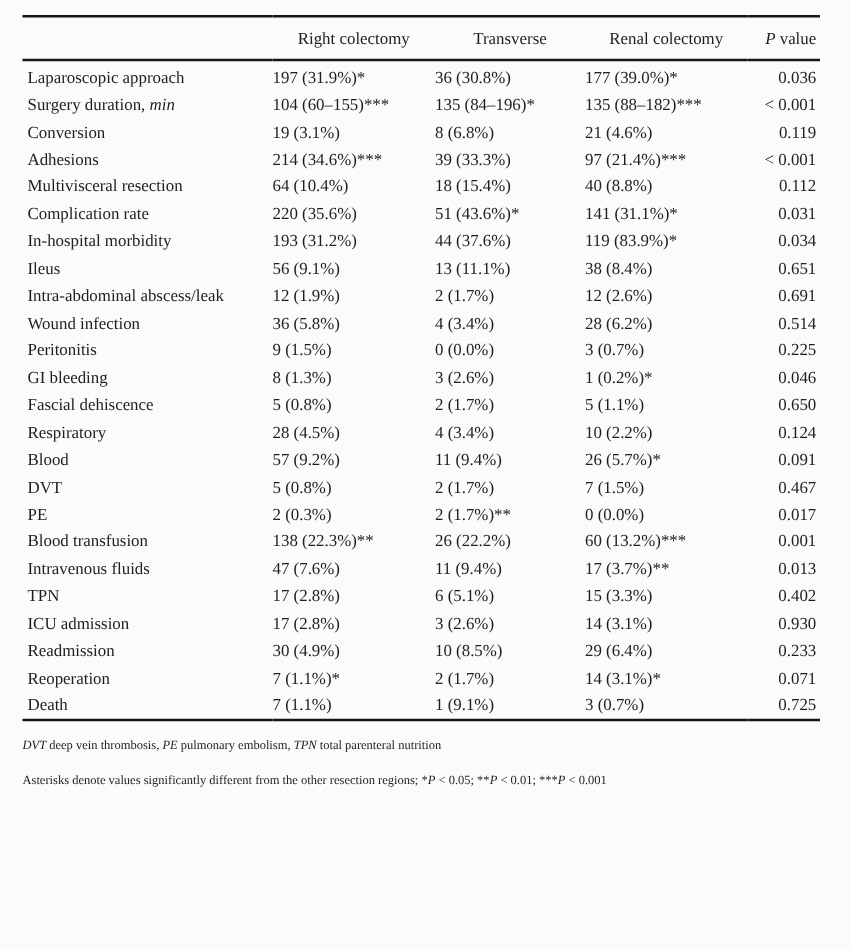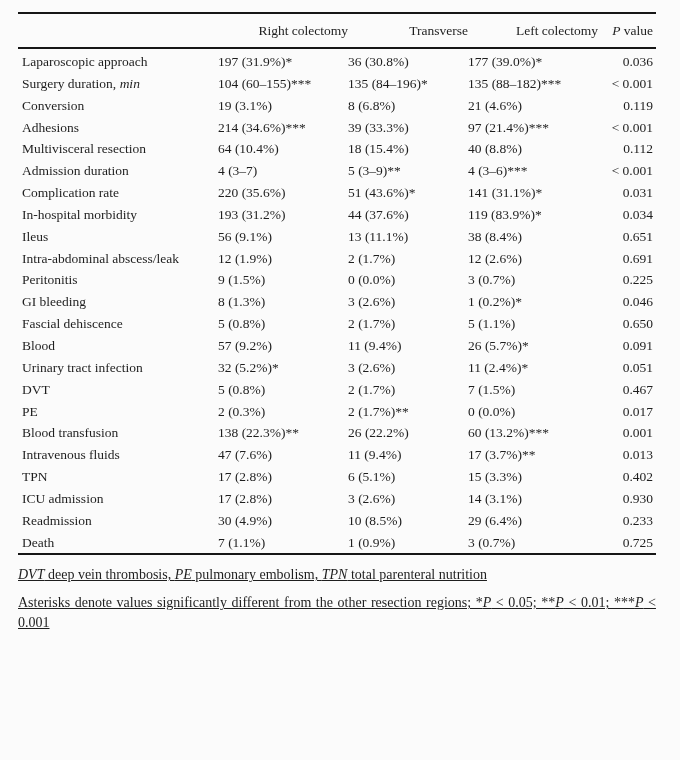--- a/index.html
+++ b/index.html
@@ -22,21 +22,21 @@
   table.outcomes {
     width: 638px;
     table-layout: fixed;
     border-collapse: collapse;
     border-top: 2px solid var(--rule, #161616);
     border-bottom: 2px solid var(--rule, #161616);
     font-size: 13.5px;
   }
   thead th {
     font-weight: normal;
-    text-align: right;
+    text-align: center;
     font-size: 13.5px;
     line-height: 16px;
     padding: 9px 0 8px 0;
     border-bottom: 2px solid var(--rule, #161616);
   }
   tbody td {
     padding: 0;
     line-height: 21.85px;
     vertical-align: top;
     font-size: 13.5px;
@@ -47,22 +47,21 @@
     padding-left: 16px;
     text-indent: -12px; 
   }
   th.c-label { padding-left: 4px; }
   .c-p { text-align: right; padding-right: 3px; }
   th.c-p { padding-right: 3px; }
   .it { font-style: italic; }
   .footnotes {
     width: 638px;
     margin-top: 10px;
-    font-size: 14px;
-    text-decoration: underline;
+    font-size: 10px;
   }
   .footnotes p {
     margin: 0 0 8px 0;
     line-height: 20px;
   }
   .fn-justify { text-align: justify; }
 </style>
 </head>
 <body>
 
@@ -74,21 +73,21 @@
       <col style="width:130px">
       <col style="width:120px">
       <col style="width:130px">
       <col style="width:58px">
     </colgroup>
     <thead>
       <tr>
         <th class="c-label"></th>
         <th class="c-num">Right colectomy</th>
         <th class="c-num">Transverse</th>
-        <th class="c-num">Left colectomy</th>
+        <th class="c-num">Renal colectomy</th>
         <th class="c-p"><span class="it">P</span><span> value</span></th>
       </tr>
     </thead>
     <tbody>
   <tr>
     <td class="c-label"><span>Laparoscopic approach</span></td>
     <td class="c-num">197 (31.9%)*</td>
     <td class="c-num">36 (30.8%)</td>
     <td class="c-num">177 (39.0%)*</td>
     <td class="c-p">0.036</td>
@@ -119,27 +118,20 @@
   </tr>
 
   <tr>
     <td class="c-label"><span>Multivisceral resection</span></td>
     <td class="c-num">64 (10.4%)</td>
     <td class="c-num">18 (15.4%)</td>
     <td class="c-num">40 (8.8%)</td>
     <td class="c-p">0.112</td>
   </tr>
 
-  <tr>
-    <td class="c-label"><span>Admission duration</span></td>
-    <td class="c-num">4 (3–7)</td>
-    <td class="c-num">5 (3–9)**</td>
-    <td class="c-num">4 (3–6)***</td>
-    <td class="c-p">&lt; 0.001</td>
-  </tr>
 
   <tr>
     <td class="c-label"><span>Complication rate</span></td>
     <td class="c-num">220 (35.6%)</td>
     <td class="c-num">51 (43.6%)*</td>
     <td class="c-num">141 (31.1%)*</td>
     <td class="c-p">0.031</td>
   </tr>
 
 
@@ -160,20 +152,27 @@
   </tr>
 
   <tr>
     <td class="c-label"><span>Intra-abdominal abscess/leak</span></td>
     <td class="c-num">12 (1.9%)</td>
     <td class="c-num">2 (1.7%)</td>
     <td class="c-num">12 (2.6%)</td>
     <td class="c-p">0.691</td>
   </tr>
 
+  <tr>
+    <td class="c-label"><span>Wound infection</span></td>
+    <td class="c-num">36 (5.8%)</td>
+    <td class="c-num">4 (3.4%)</td>
+    <td class="c-num">28 (6.2%)</td>
+    <td class="c-p">0.514</td>
+  </tr>
 
   <tr>
     <td class="c-label"><span>Peritonitis</span></td>
     <td class="c-num">9 (1.5%)</td>
     <td class="c-num">0 (0.0%)</td>
     <td class="c-num">3 (0.7%)</td>
     <td class="c-p">0.225</td>
   </tr>
 
   <tr>
@@ -186,36 +185,36 @@
 
   <tr>
     <td class="c-label"><span>Fascial dehiscence</span></td>
     <td class="c-num">5 (0.8%)</td>
     <td class="c-num">2 (1.7%)</td>
     <td class="c-num">5 (1.1%)</td>
     <td class="c-p">0.650</td>
   </tr>
 
 
+  <tr>
+    <td class="c-label"><span>Respiratory</span></td>
+    <td class="c-num">28 (4.5%)</td>
+    <td class="c-num">4 (3.4%)</td>
+    <td class="c-num">10 (2.2%)</td>
+    <td class="c-p">0.124</td>
+  </tr>
 
   <tr>
     <td class="c-label"><span>Blood</span></td>
     <td class="c-num">57 (9.2%)</td>
     <td class="c-num">11 (9.4%)</td>
     <td class="c-num">26 (5.7%)*</td>
     <td class="c-p">0.091</td>
   </tr>
 
-  <tr>
-    <td class="c-label"><span>Urinary tract infection</span></td>
-    <td class="c-num">32 (5.2%)*</td>
-    <td class="c-num">3 (2.6%)</td>
-    <td class="c-num">11 (2.4%)*</td>
-    <td class="c-p">0.051</td>
-  </tr>
 
   <tr>
     <td class="c-label"><span>DVT</span></td>
     <td class="c-num">5 (0.8%)</td>
     <td class="c-num">2 (1.7%)</td>
     <td class="c-num">7 (1.5%)</td>
     <td class="c-p">0.467</td>
   </tr>
 
   <tr>
@@ -259,25 +258,32 @@
   </tr>
 
   <tr>
     <td class="c-label"><span>Readmission</span></td>
     <td class="c-num">30 (4.9%)</td>
     <td class="c-num">10 (8.5%)</td>
     <td class="c-num">29 (6.4%)</td>
     <td class="c-p">0.233</td>
   </tr>
 
+  <tr>
+    <td class="c-label"><span>Reoperation</span></td>
+    <td class="c-num">7 (1.1%)*</td>
+    <td class="c-num">2 (1.7%)</td>
+    <td class="c-num">14 (3.1%)*</td>
+    <td class="c-p">0.071</td>
+  </tr>
 
   <tr>
     <td class="c-label"><span>Death</span></td>
     <td class="c-num">7 (1.1%)</td>
-    <td class="c-num">1 (0.9%)</td>
+    <td class="c-num">1 (9.1%)</td>
     <td class="c-num">3 (0.7%)</td>
     <td class="c-p">0.725</td>
   </tr>
 </tbody>
   </table>
 
   <div class="footnotes">
     <p><span class="it">DVT</span><span> deep vein thrombosis, </span><span class="it">PE</span><span> pulmonary embolism, </span><span class="it">TPN</span><span> total parenteral nutrition</span></p>
     <p class="fn-justify"><span>Asterisks denote values significantly different from the other resection regions; *</span><span class="it">P</span><span> &lt; 0.05; **</span><span class="it">P</span><span> &lt; 0.01; ***</span><span class="it">P</span><span> &lt; 0.001</span></p>
   </div>

